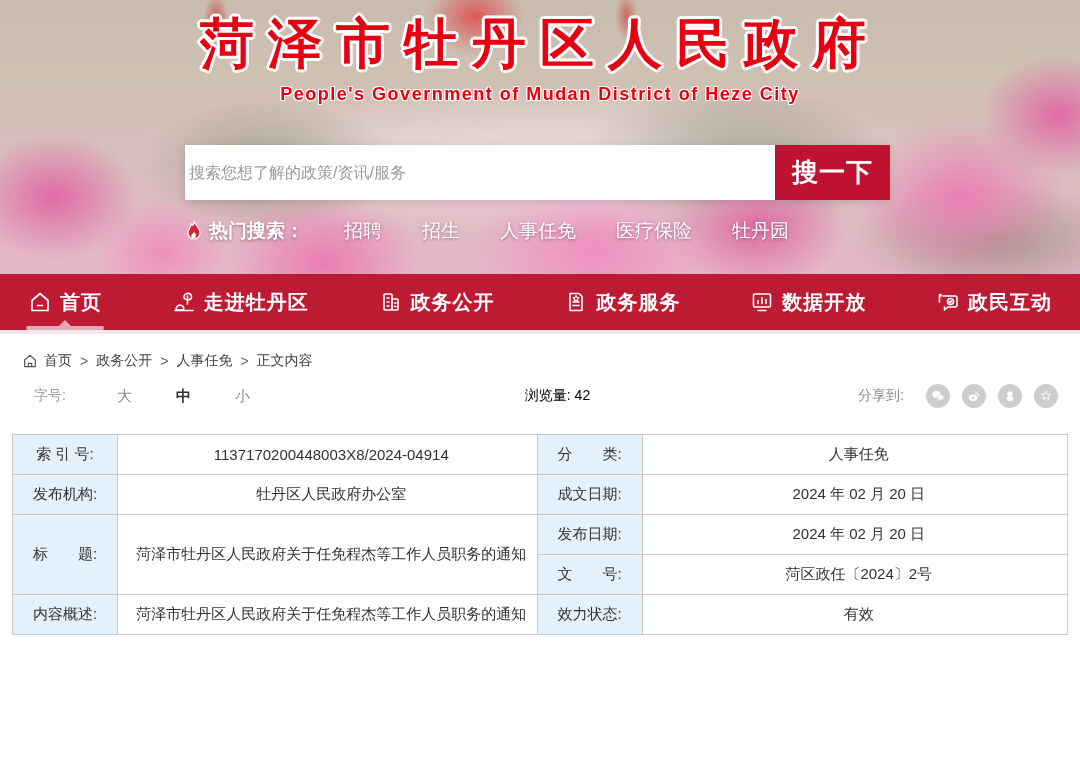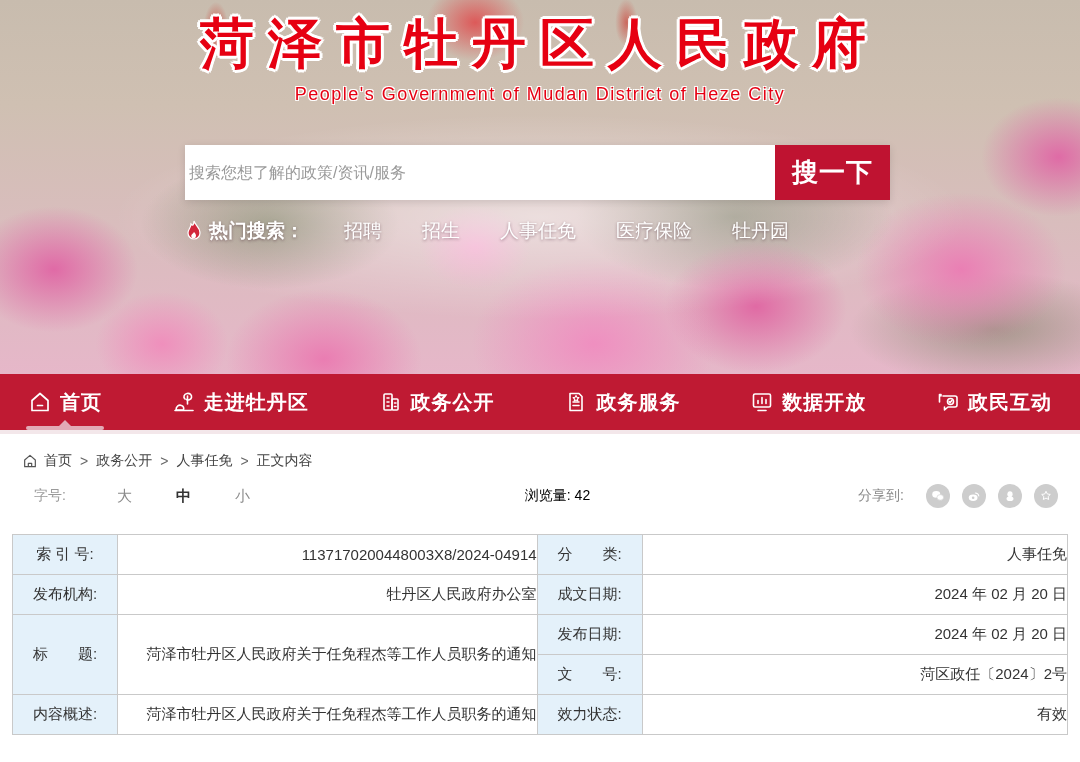--- a/index.html
+++ b/index.html
@@ -1,21 +1,21 @@
 <!DOCTYPE html>
 <html><head>
 <meta charset="utf-8">
 <style>
   * { margin:0; padding:0; box-sizing:border-box; }
   html,body { width:1080px; height:762px; overflow:hidden; background:#fff;
     font-family:"Liberation Sans","DejaVu Sans",sans-serif; }
 
   
   .header{
-    position:relative; width:1080px; height:374px; overflow:hidden;
+    position:relative; width:1080px; height:274px; overflow:hidden;
     background:
       radial-gradient(55% 38% at 50% 58%, rgba(255,255,255,.50), rgba(255,255,255,0) 72%),
       radial-gradient(70px 55px at 44% 6%, rgba(224,72,74,.85), rgba(224,72,74,0) 70%),
       radial-gradient(18px 40px at 20% 8%, rgba(200,60,50,.8), rgba(200,60,50,0) 70%),
       radial-gradient(16px 34px at 58% 6%, rgba(205,70,60,.7), rgba(205,70,60,0) 70%),
       radial-gradient(120px 90px at 5% 72%, #e06aa6, rgba(224,106,166,0) 70%),
       radial-gradient(95px 75px at 15% 92%, #ef8fbc, rgba(239,143,188,0) 70%),
       radial-gradient(140px 100px at 30% 96%, #ea7db2, rgba(234,125,178,0) 70%),
       radial-gradient(170px 120px at 55% 92%, #ef8fc0, rgba(239,143,192,0) 72%),
       radial-gradient(130px 95px at 70% 82%, #e06aa4, rgba(224,106,164,0) 70%),
@@ -28,21 +28,21 @@
       linear-gradient(180deg,#c8bcae 0%,#cfc0b2 28%,#d9bdbd 60%,#e6b7c9 100%);
   }
   .site-title{
     position:absolute; top:8px; left:0; width:100%; text-align:center;
     font-size:54px; font-weight:bold; letter-spacing:14px; color:#e60012;
     text-shadow:-2px -2px 0 #fff,2px -2px 0 #fff,-2px 2px 0 #fff,2px 2px 0 #fff,
                  0 -3px 0 #fff,0 3px 0 #fff,-3px 0 0 #fff,3px 0 0 #fff;
   }
   .site-subtitle{
     position:absolute; top:84px; left:0; width:100%; text-align:center;
-    font-size:18px; font-weight:normal; letter-spacing:1.5px; color:#e60012;
+    font-size:18px; font-weight:bold; letter-spacing:1.5px; color:#e60012;
     text-shadow:-1px -1px 0 #fff,1px -1px 0 #fff,-1px 1px 0 #fff,1px 1px 0 #fff;
   }
   .search-wrap{
     position:absolute; top:145px; left:185px; width:705px; height:55px; display:flex;
     box-shadow:0 2px 8px rgba(0,0,0,.12);
   }
   .search-input{
     flex:1; height:55px; border:none; outline:none; background:#fff;
     padding:0 4px; font-size:16px; color:#333;
     font-family:"Liberation Sans","DejaVu Sans",sans-serif;
@@ -109,21 +109,21 @@
 
   
   .meta-table{
     width:1056px; margin:26px 12px 0 12px; border-collapse:collapse;
     font-size:15px; color:#333;
   }
   .meta-table td{ border:1px solid #c9c9c9; height:40px; }
   .meta-table td.lbl{
     background:#e4f1fa; width:105px; text-align:center; white-space:nowrap;
   }
-  .meta-table td.val{ padding-left:8px; text-align:right; }
+  .meta-table td.val{ padding-left:8px; text-align:center; }
   .meta-table td.lval{ width:420px; }
   .meta-table td.rval{ width:426px; }
 </style>
 </head>
 <body>
 
 <div class="header">
   <div class="site-title">菏泽市牡丹区人民政府</div>
   <div class="site-subtitle">People's Government of Mudan District of Heze City</div>
 

